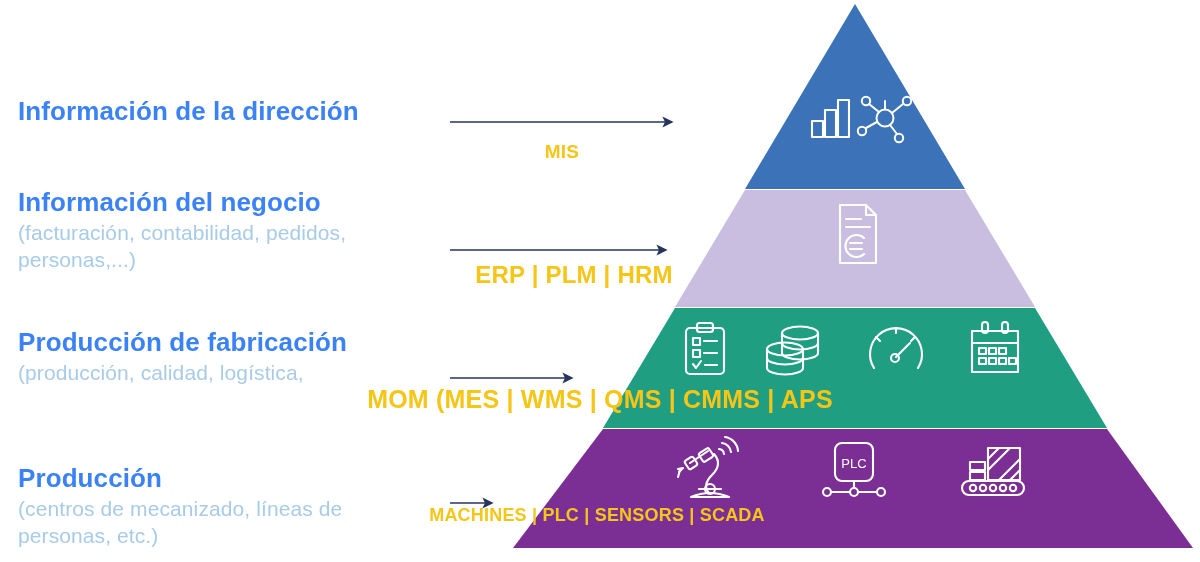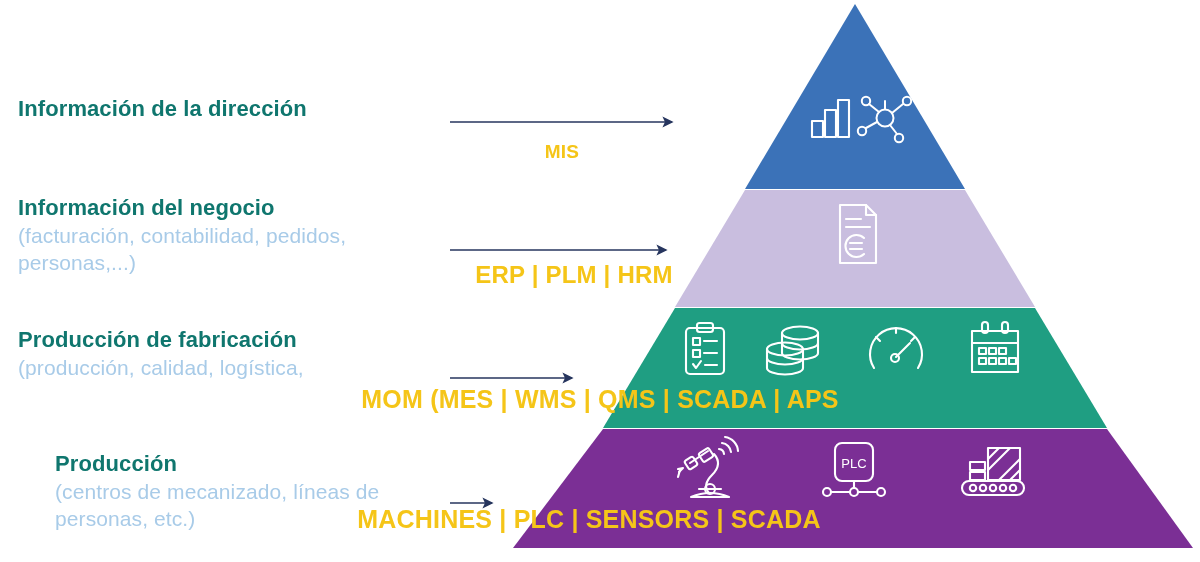--- a/index.html
+++ b/index.html
@@ -19,38 +19,38 @@
     overflow: hidden;
   }
 
   
   .label-block {
     position: absolute;
     left: 18px;
     width: 420px;
   }
   .label-title {
-    font-size: 22px;
+    font-size: 26px;
     font-weight: bold;
-    color: #0f766e;
+    color: #3b82f6;
     line-height: 1.25;
     letter-spacing: 0.1px;
   }
   .label-sub {
     font-size: 21px;
     font-weight: normal;
     color: #a8cbe8;
     line-height: 1.32;
     letter-spacing: 0.1px;
   }
 
   #lbl0 { top: 95px; }
-  #lbl1 { top: 194px; }
+  #lbl1 { top: 186px; }
   #lbl2 { top: 326px; }
-  #lbl3 { top: 450px; margin-left: 37px; }
+  #lbl3 { top: 462px; }
 
   
   .arrow-svg {
     position: absolute;
     overflow: visible;
   }
 
   
   #pyramid {
     position: absolute;
@@ -61,21 +61,21 @@
     position: absolute;
     color: #f5c518;
     font-weight: bold;
     text-align: center;
     white-space: nowrap;
     letter-spacing: 0.2px;
   }
   #tl0 { top: 141px; left: 0; width: 1124px; font-size: 19px; }
   #tl1 { top: 261px; left: 0; width: 1148px; font-size: 24px; }
   #tl2 { top: 385px; left: 0; width: 1200px; font-size: 25px; }
-  #tl3 { top: 505px; left: 4px; width: 1170px; font-size: 25px; }
+  #tl3 { top: 505px; left: 12px; width: 1170px; font-size: 18px; }
 </style>
 </head>
 <body>
 
 <div id="stage">
 
   <svg id="pyramid" width="1200" height="562" viewBox="0 0 1200 562">
 
     <polygon points="855,4 745,189 965,189" fill="#3b72b8"></polygon>
 
@@ -193,21 +193,21 @@
       <circle cx="973" cy="488" r="3.2"></circle>
       <circle cx="983" cy="488" r="3.2"></circle>
       <circle cx="993" cy="488" r="3.2"></circle>
       <circle cx="1003" cy="488" r="3.2"></circle>
       <circle cx="1013" cy="488" r="3.2"></circle>
     </g>
   </svg>
 
   <div class="tier-label" id="tl0">MIS</div>
   <div class="tier-label" id="tl1">ERP | PLM | HRM</div>
-  <div class="tier-label" id="tl2">MOM (MES | WMS | QMS | SCADA | APS</div>
+  <div class="tier-label" id="tl2">MOM (MES | WMS | QMS | CMMS | APS</div>
   <div class="tier-label" id="tl3">MACHINES | PLC | SENSORS | SCADA</div>
 
   <div class="label-block" id="lbl0">
     <div class="label-title">Información de la dirección</div>
   </div>
 
   <div class="label-block" id="lbl1">
     <div class="label-title">Información del negocio</div>
     <div class="label-sub">(facturación, contabilidad, pedidos,</div>
     <div class="label-sub">personas,...)</div>

